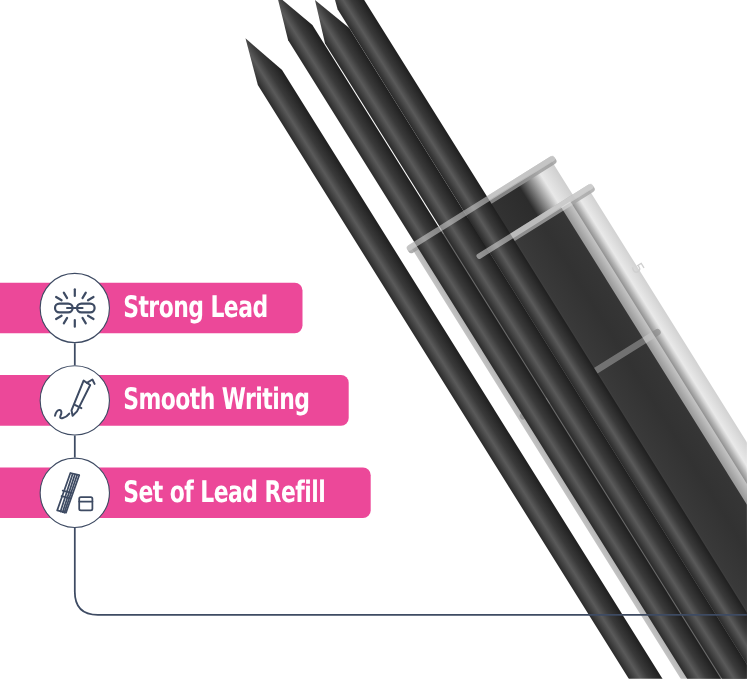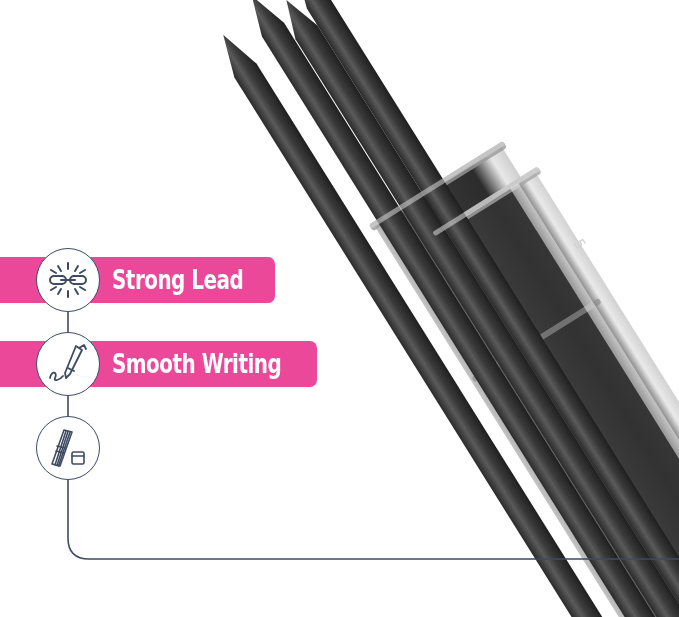--- a/index.html
+++ b/index.html
@@ -120,20 +120,23 @@
     <svg width="44" height="44" viewBox="0 0 44 44">
       <g fill="none" stroke="#3e4b63" stroke-width="1.8" stroke-linecap="round" stroke-linejoin="round">
         <path d="M30 4 L36 8 L24 32 L20 36 L19 31 Z"></path>
         <line x1="22" y1="26" x2="28" y2="29"></line>
         <path d="M33 6 L38 3 L40 7"></path>
         <path d="M4 36 C6 28 12 30 9 36 C7 40 14 38 17 34"></path>
       </g>
     </svg>
   </div>
 
+  <div class="banner" style="top:425px; width:337px;">
+    <span class="banner-label">Set of Lead Refill</span>
+  </div>
   <div class="icon-circle" style="left:36px; top:416px;">
     <svg width="44" height="44" viewBox="0 0 44 44">
       <g fill="none" stroke="#3e4b63" stroke-width="1.6" stroke-linecap="round" stroke-linejoin="round">
         <path d="M18 4 L26 6 L14 40 L6 38 Z"></path>
         <line x1="20" y1="5" x2="9" y2="39"></line>
         <line x1="22" y1="5.5" x2="11" y2="39.5"></line>
         <line x1="24" y1="6" x2="12.5" y2="40"></line>
         <line x1="11" y1="20" x2="19" y2="22"></line>
         <line x1="10" y1="25" x2="18" y2="27"></line>
         <rect x="26" y="26" width="12" height="12" rx="1.5"></rect>

